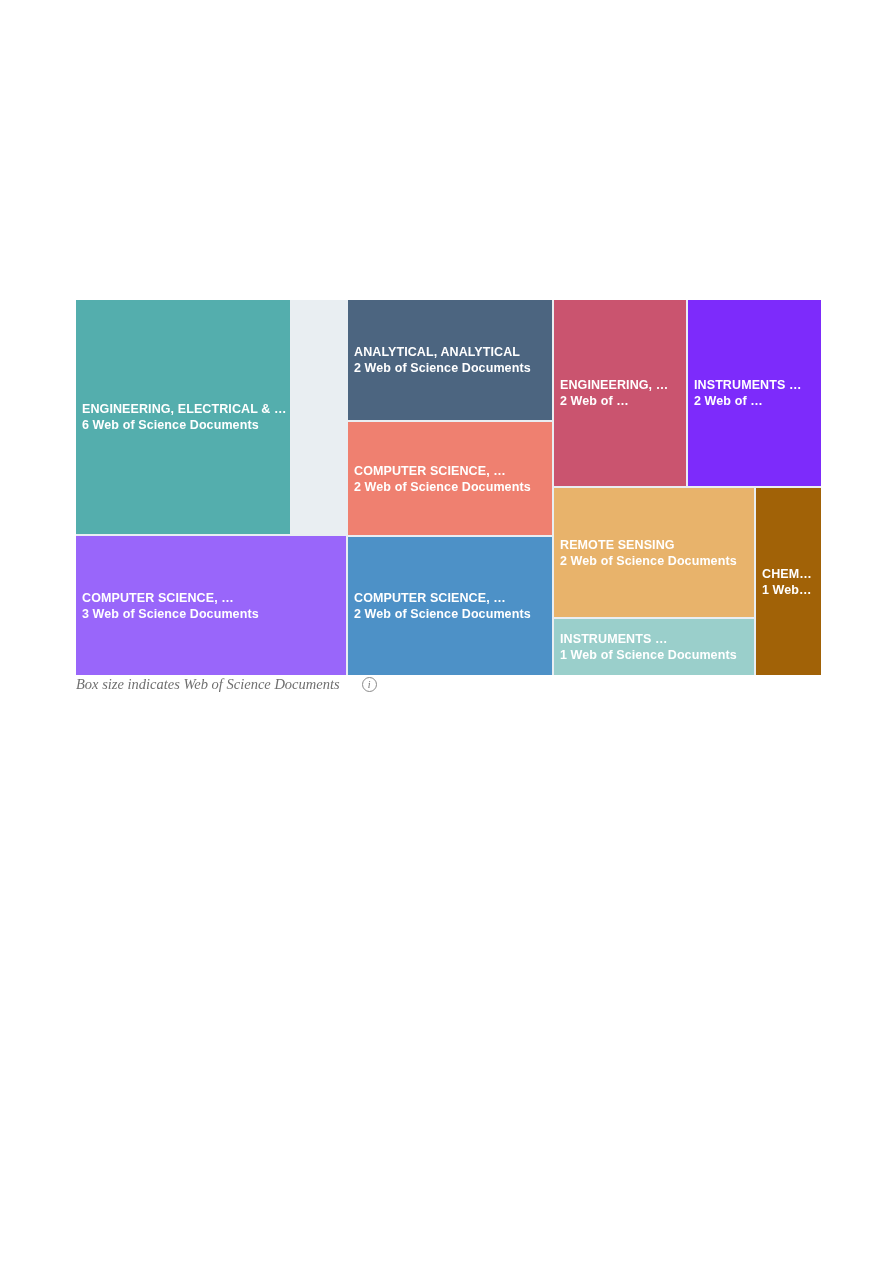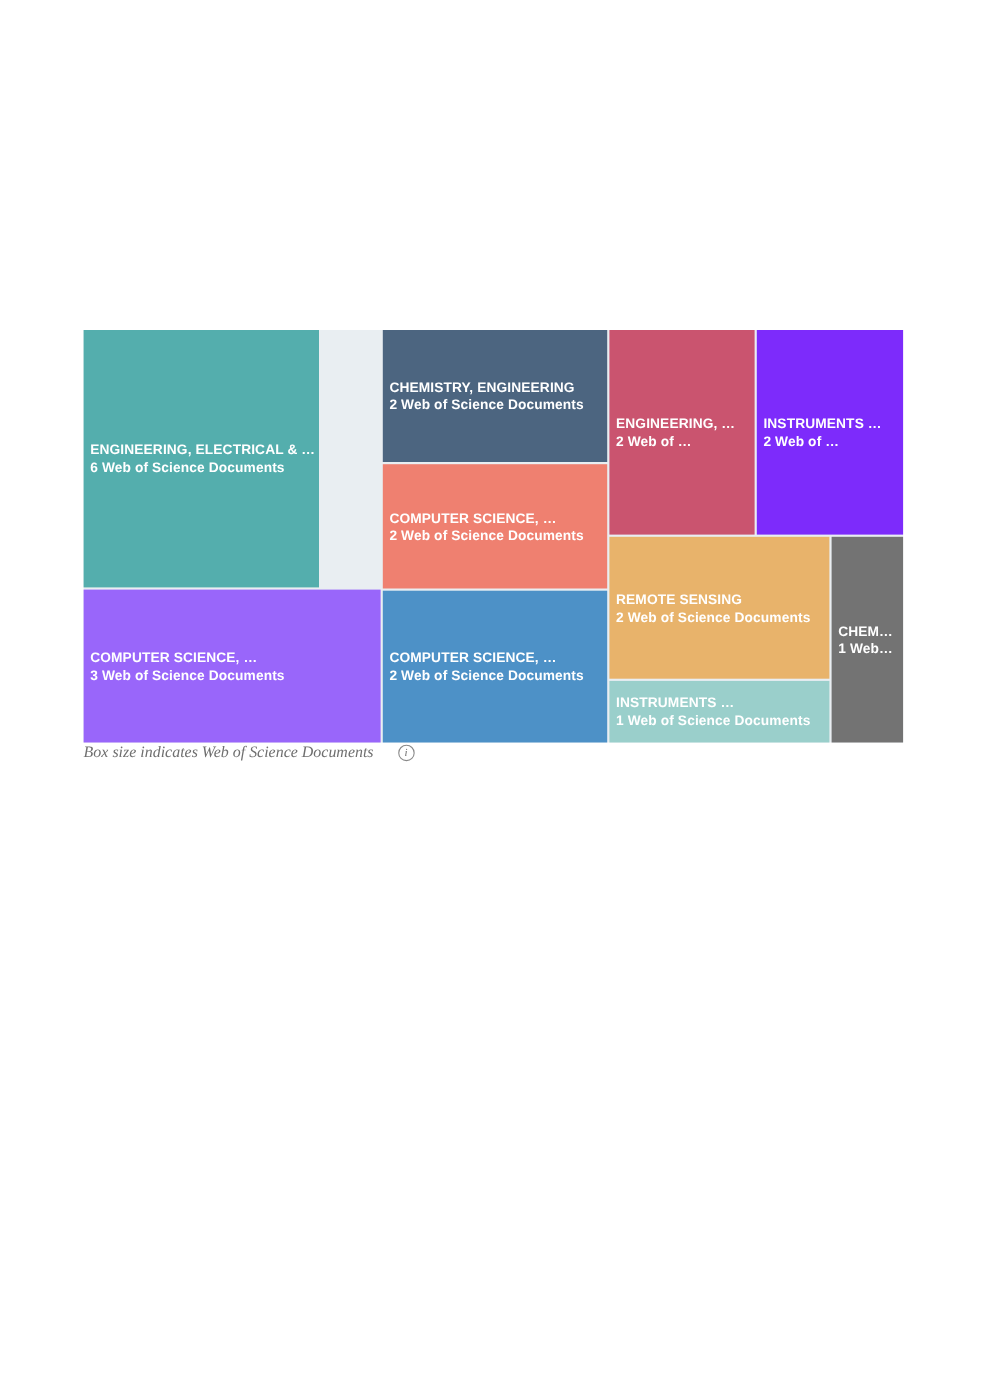--- a/index.html
+++ b/index.html
@@ -97,21 +97,21 @@
   <div id="treemap-plot">
       <div class="tm-cell anchor-mid" style="left: 0px; top: 0px; width: 214px; height: 234px; background: rgb(84, 174, 173);">
         <div class="tm-label">ENGINEERING, ELECTRICAL &amp; …</div>
         <div class="tm-value">6 Web of Science Documents</div>
       </div>
       <div class="tm-cell anchor-mid" style="left: 0px; top: 236px; width: 270px; height: 139px; background: rgb(153, 102, 250);">
         <div class="tm-label">COMPUTER SCIENCE, …</div>
         <div class="tm-value">3 Web of Science Documents</div>
       </div>
       <div class="tm-cell anchor-mid" style="left: 272px; top: 0px; width: 204px; height: 120px; background: rgb(76, 101, 128);">
-        <div class="tm-label">CHEMISTRY, ENGINEERING</div>
+        <div class="tm-label">ANALYTICAL, ANALYTICAL</div>
         <div class="tm-value">2 Web of Science Documents</div>
       </div>
       <div class="tm-cell anchor-mid" style="left: 272px; top: 122px; width: 204px; height: 113px; background: rgb(239, 128, 112);">
         <div class="tm-label">COMPUTER SCIENCE, …</div>
         <div class="tm-value">2 Web of Science Documents</div>
       </div>
       <div class="tm-cell anchor-mid" style="left: 272px; top: 237px; width: 204px; height: 138px; background: rgb(77, 145, 199);">
         <div class="tm-label">COMPUTER SCIENCE, …</div>
         <div class="tm-value">2 Web of Science Documents</div>
       </div>
@@ -124,21 +124,21 @@
         <div class="tm-value">2 Web of …</div>
       </div>
       <div class="tm-cell anchor-mid" style="left: 478px; top: 188px; width: 200px; height: 129px; background: rgb(232, 179, 107);">
         <div class="tm-label">REMOTE SENSING</div>
         <div class="tm-value">2 Web of Science Documents</div>
       </div>
       <div class="tm-cell anchor-mid" style="left: 478px; top: 319px; width: 200px; height: 56px; background: rgb(154, 207, 203);">
         <div class="tm-label">INSTRUMENTS …</div>
         <div class="tm-value">1 Web of Science Documents</div>
       </div>
-      <div class="tm-cell anchor-mid" style="left: 680px; top: 188px; width: 65px; height: 187px; background: #737373;">
+      <div class="tm-cell anchor-mid" style="left: 680px; top: 188px; width: 65px; height: 187px; background: #a16207;">
         <div class="tm-label">CHEM…</div>
         <div class="tm-value">1 Web…</div>
       </div>
     </div>
 </div>
 
 <div id="treemap-caption">
   <span>Box size indicates Web of Science Documents</span>
   <span id="caption-info-icon">i</span>
 </div>

